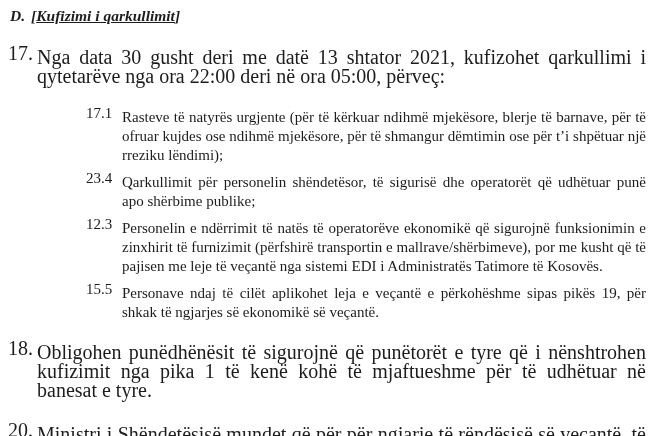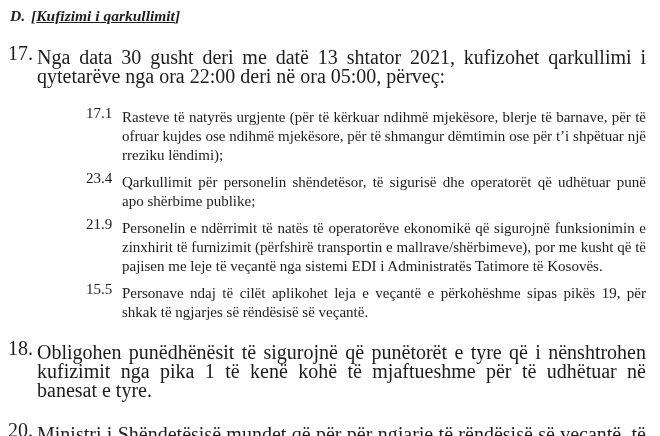--- a/index.html
+++ b/index.html
@@ -77,26 +77,26 @@
   <div class="sublist">
     <div class="subitem">
       <span class="subnum">17.1</span>
       <p class="txt">Rasteve të natyrës urgjente (për të kërkuar ndihmë mjekësore, blerje të barnave, për të ofruar kujdes ose ndihmë mjekësore, për të shmangur dëmtimin ose për t’i shpëtuar një rreziku lëndimi);</p>
     </div>
     <div class="subitem">
       <span class="subnum">23.4</span>
       <p class="txt">Qarkullimit për personelin shëndetësor, të sigurisë dhe operatorët që udhëtuar punë apo shërbime publike;</p>
     </div>
     <div class="subitem">
-      <span class="subnum">21.9</span>
+      <span class="subnum">12.3</span>
       <p class="txt">Personelin e ndërrimit të natës të operatorëve ekonomikë që sigurojnë funksionimin e zinxhirit të furnizimit (përfshirë transportin e mallrave/shërbimeve), por me kusht që të pajisen me leje të veçantë nga sistemi EDI i Administratës Tatimore të Kosovës.</p>
     </div>
     <div class="subitem">
       <span class="subnum">15.5</span>
-      <p class="txt">Personave ndaj të cilët aplikohet leja e veçantë e përkohëshme sipas pikës 19, për shkak të ngjarjes së rëndësisë së veçantë.</p>
+      <p class="txt">Personave ndaj të cilët aplikohet leja e veçantë e përkohëshme sipas pikës 19, për shkak të ngjarjes së ekonomikë së veçantë.</p>
     </div>
   </div>
 
   <div class="item item-18">
     <span class="num">18.</span>
     <p class="txt">Obligohen punëdhënësit të sigurojnë që punëtorët e tyre që i nënshtrohen kufizimit nga pika 1 të kenë kohë të mjaftueshme për të udhëtuar në banesat e tyre.</p>
   </div>
 
   <div class="item item-19">
     <span class="num">20.</span>

